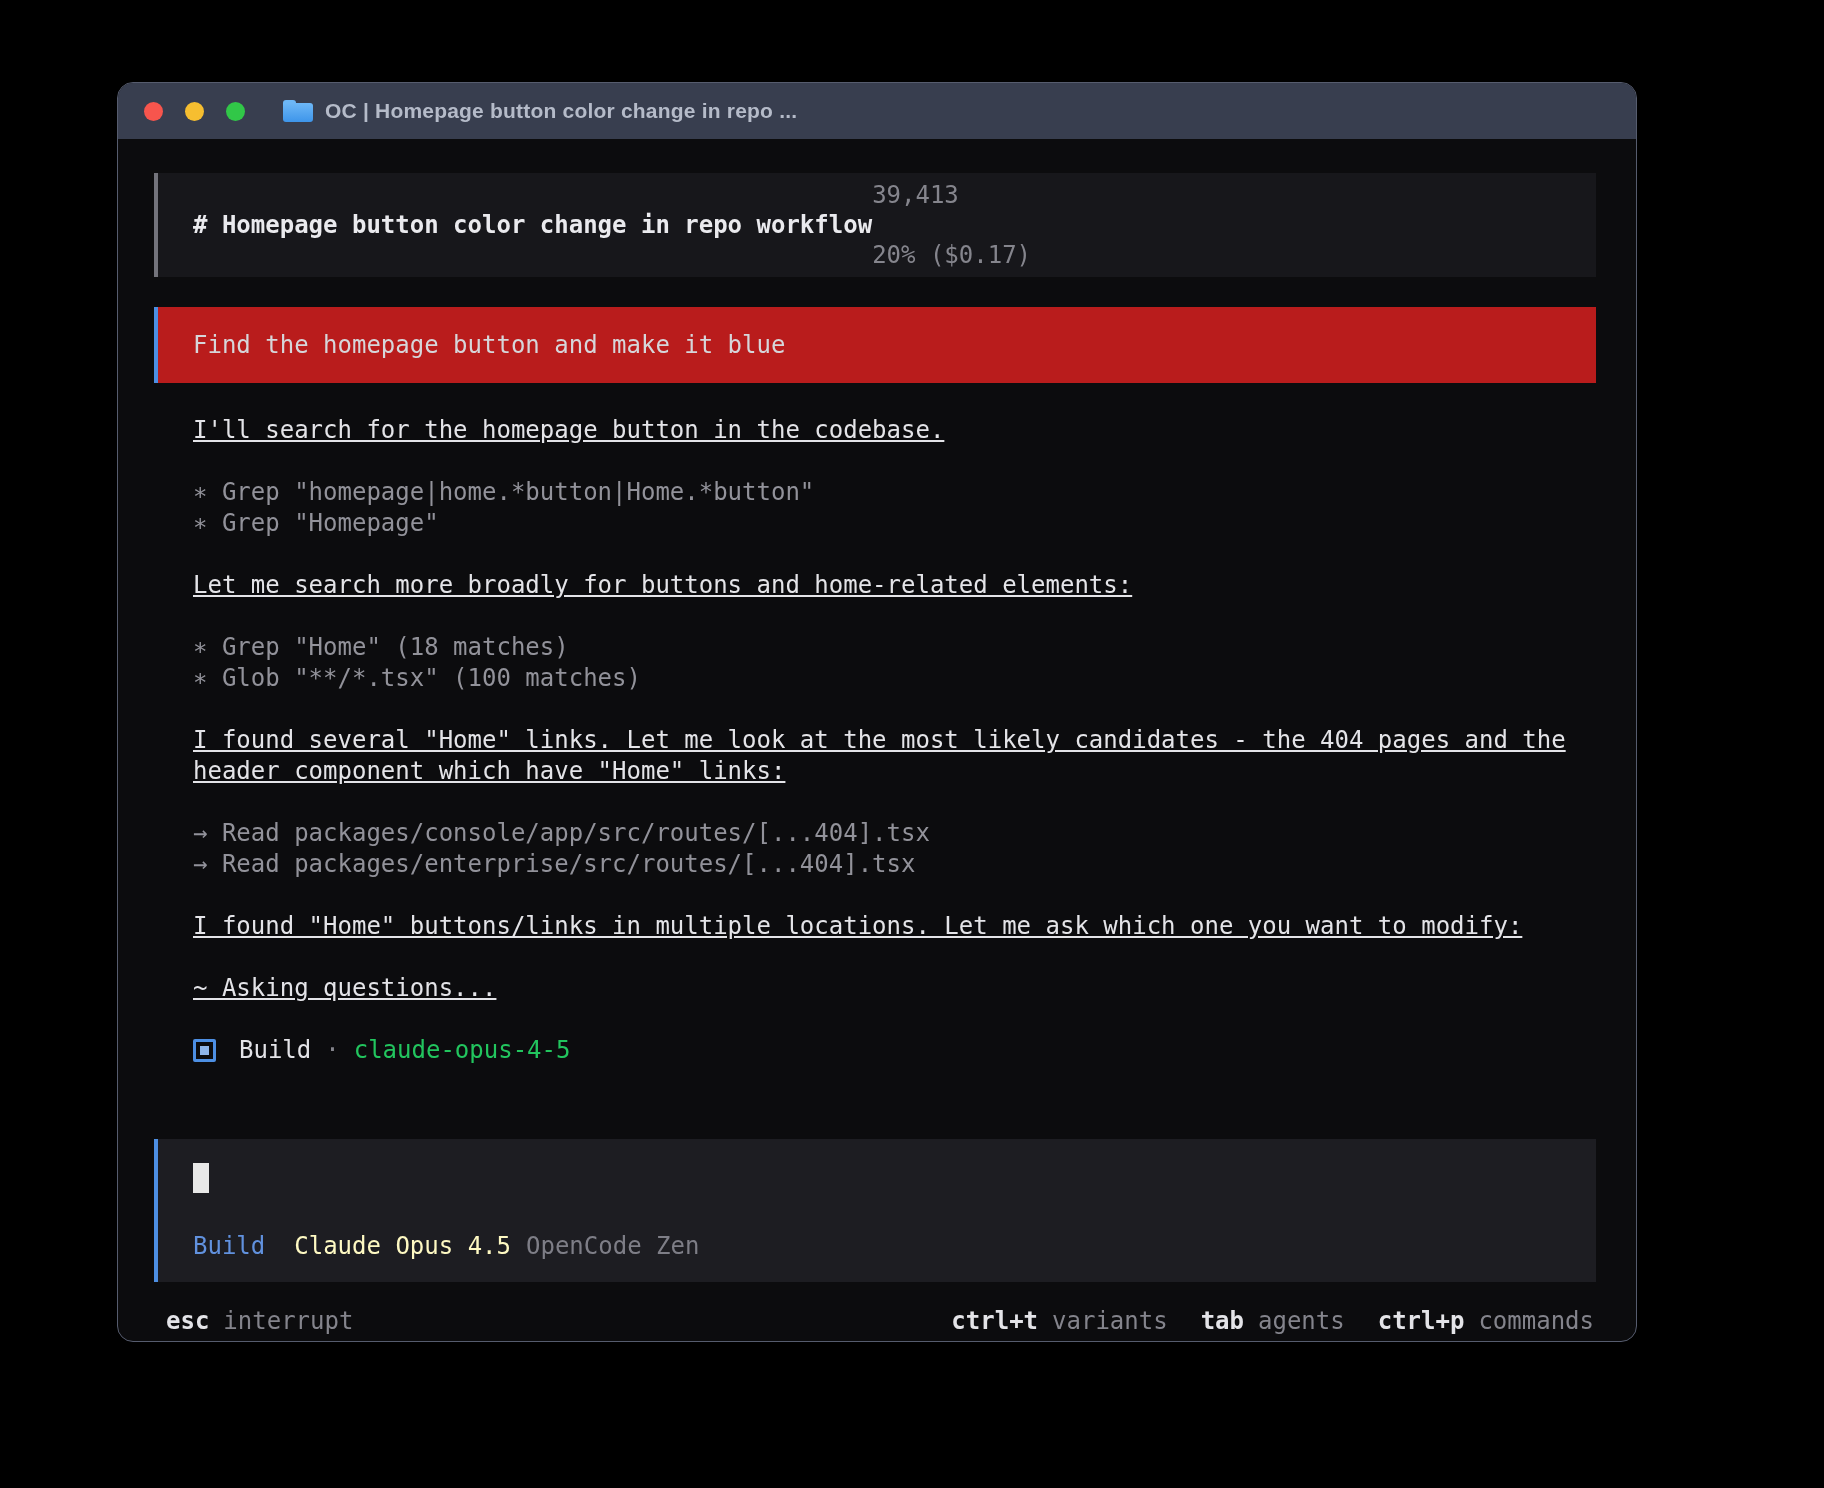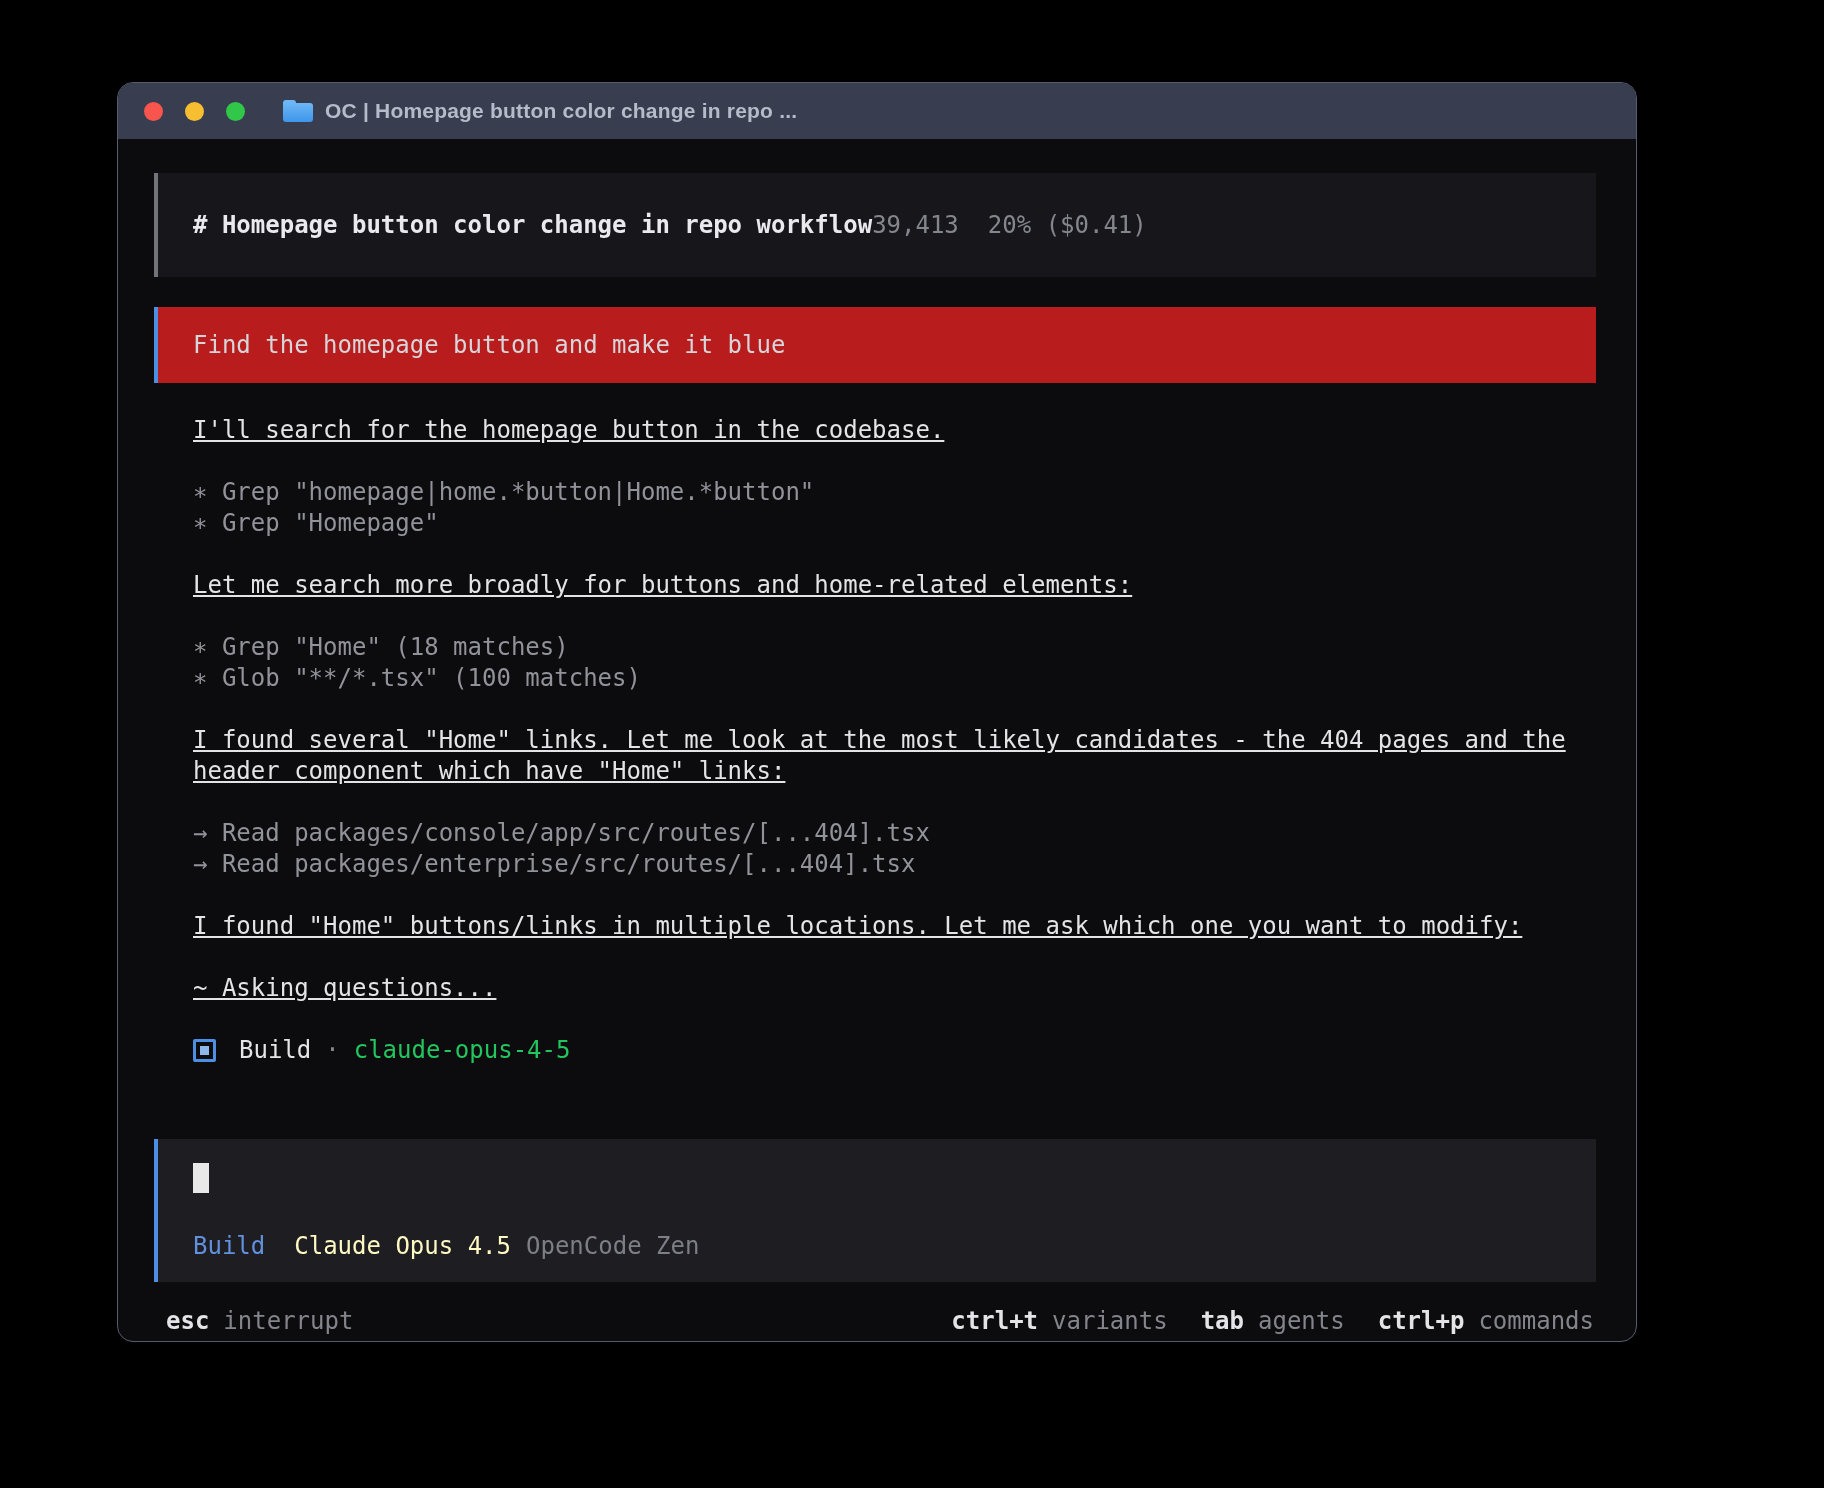--- a/index.html
+++ b/index.html
@@ -44,21 +44,21 @@
     display: flex; flex-direction: column;
     font-size: 24px; line-height: 31px; color: #e4e4e8;
   }
 
   .session-header {
     flex: 0 0 104px; background: #17171b; border-left: 4px solid #73737b;
     display: flex; align-items: center; 
     padding: 0 30px 0 35px;
   }
   .session-header .h-title { font-weight: bold; color: #eaeaee; white-space: nowrap; }
-  .session-header .h-stats { color: #85858d; white-space: nowrap; display: flex; gap: 29px; }
+  .session-header .h-stats { color: #85858d; white-space: nowrap; display: flex; gap: 29px; flex-direction: column; }
 
   .user-box {
     margin-top: 30px; flex: 0 0 76px; background: #b91c1c;
     border-left: 4px solid #4d8fe3;
     display: flex; align-items: center; padding-left: 35px;
   }
   .user-box .u-text { color: #d6d6da; }
 
   .convo { margin-top: 32px; padding-left: 39px; width: 1430px; }
   .convo .block { margin-bottom: 31px; }
@@ -114,21 +114,21 @@
     </span>
     <span class="title">OC | Homepage button color change in repo ...</span>
   </div>
 
   <div class="content">
 
     <div class="session-header">
       <span class="h-title"># Homepage button color change in repo workflow</span>
       <span class="h-stats">
         <span>39,413</span>
-        <span>20% ($0.41)</span>
+        <span>20% ($0.17)</span>
       </span>
     </div>
 
     <div class="user-box">
       <span class="u-text">Find the homepage button and make it blue</span>
     </div>
 
     <div class="convo">
       <div class="block">
         <div class="line text">I'll search for the homepage button in the codebase.</div>

